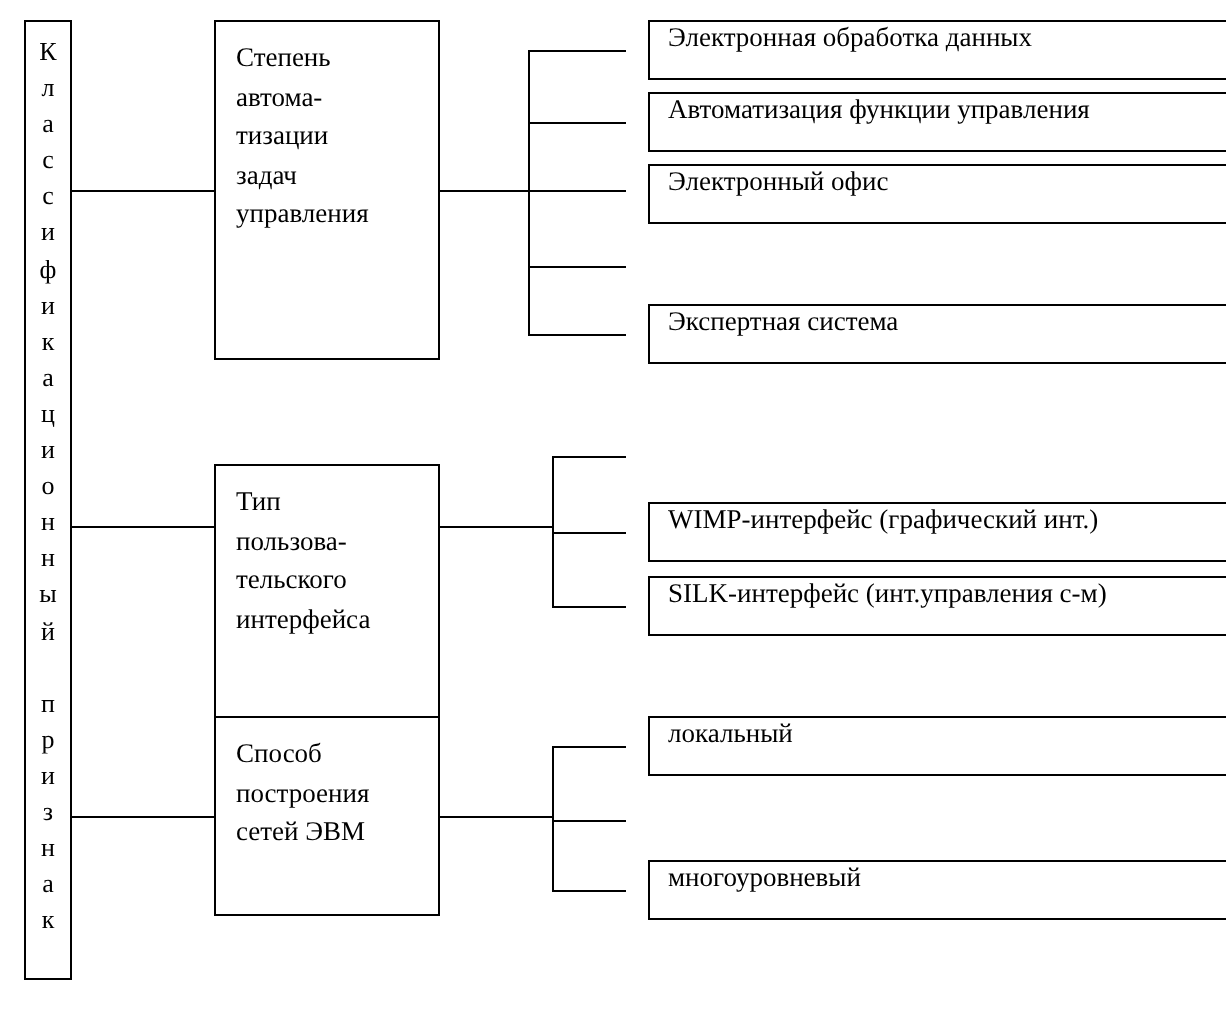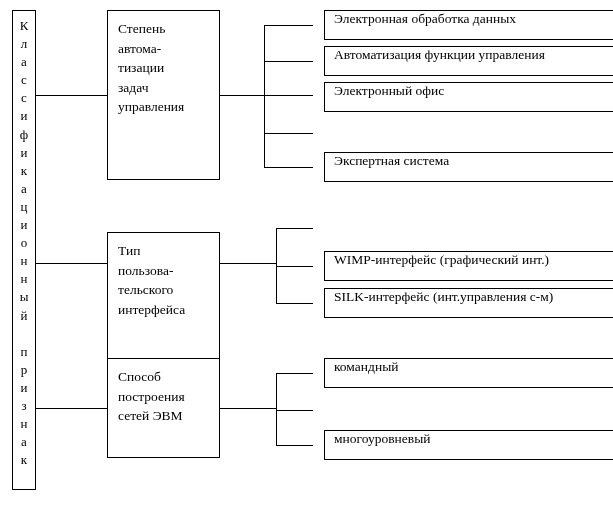--- a/index.html
+++ b/index.html
@@ -157,21 +157,21 @@
   </div>
 
   <div class="box leaf-box" style="top:251px">
     <span class="leaf-text">WIMP-интерфейс (графический инт.)</span>
   </div>
   <div class="box leaf-box" style="top:288px">
     <span class="leaf-text">SILK-интерфейс (инт.управления с-м)</span>
   </div>
 
   <div class="box leaf-box" style="top:358px">
-    <span class="leaf-text">командный</span>
+    <span class="leaf-text">локальный</span>
   </div>
   <div class="box leaf-box" style="top:430px">
     <span class="leaf-text">многоуровневый</span>
   </div>
 
   <div class="hline" style="left:36px; top:95px;  width:72px;"></div>
   <div class="hline" style="left:36px; top:263px; width:72px;"></div>
   <div class="hline" style="left:36px; top:408px; width:72px;"></div>
 
   <div class="hline" style="left:220px; top:95px; width:45px;"></div>

